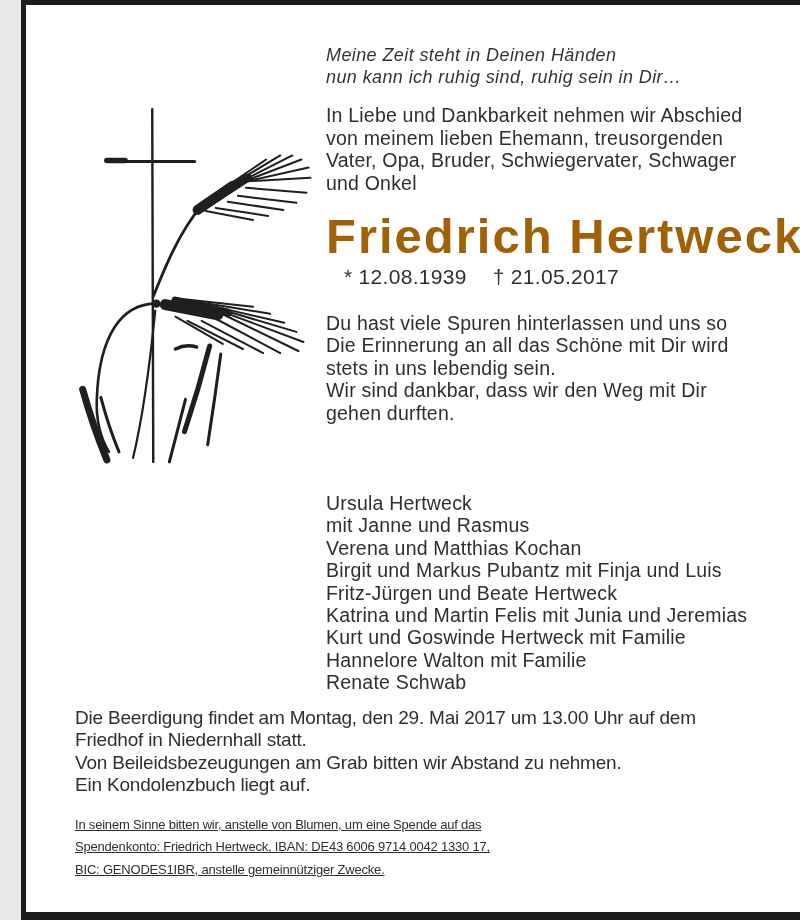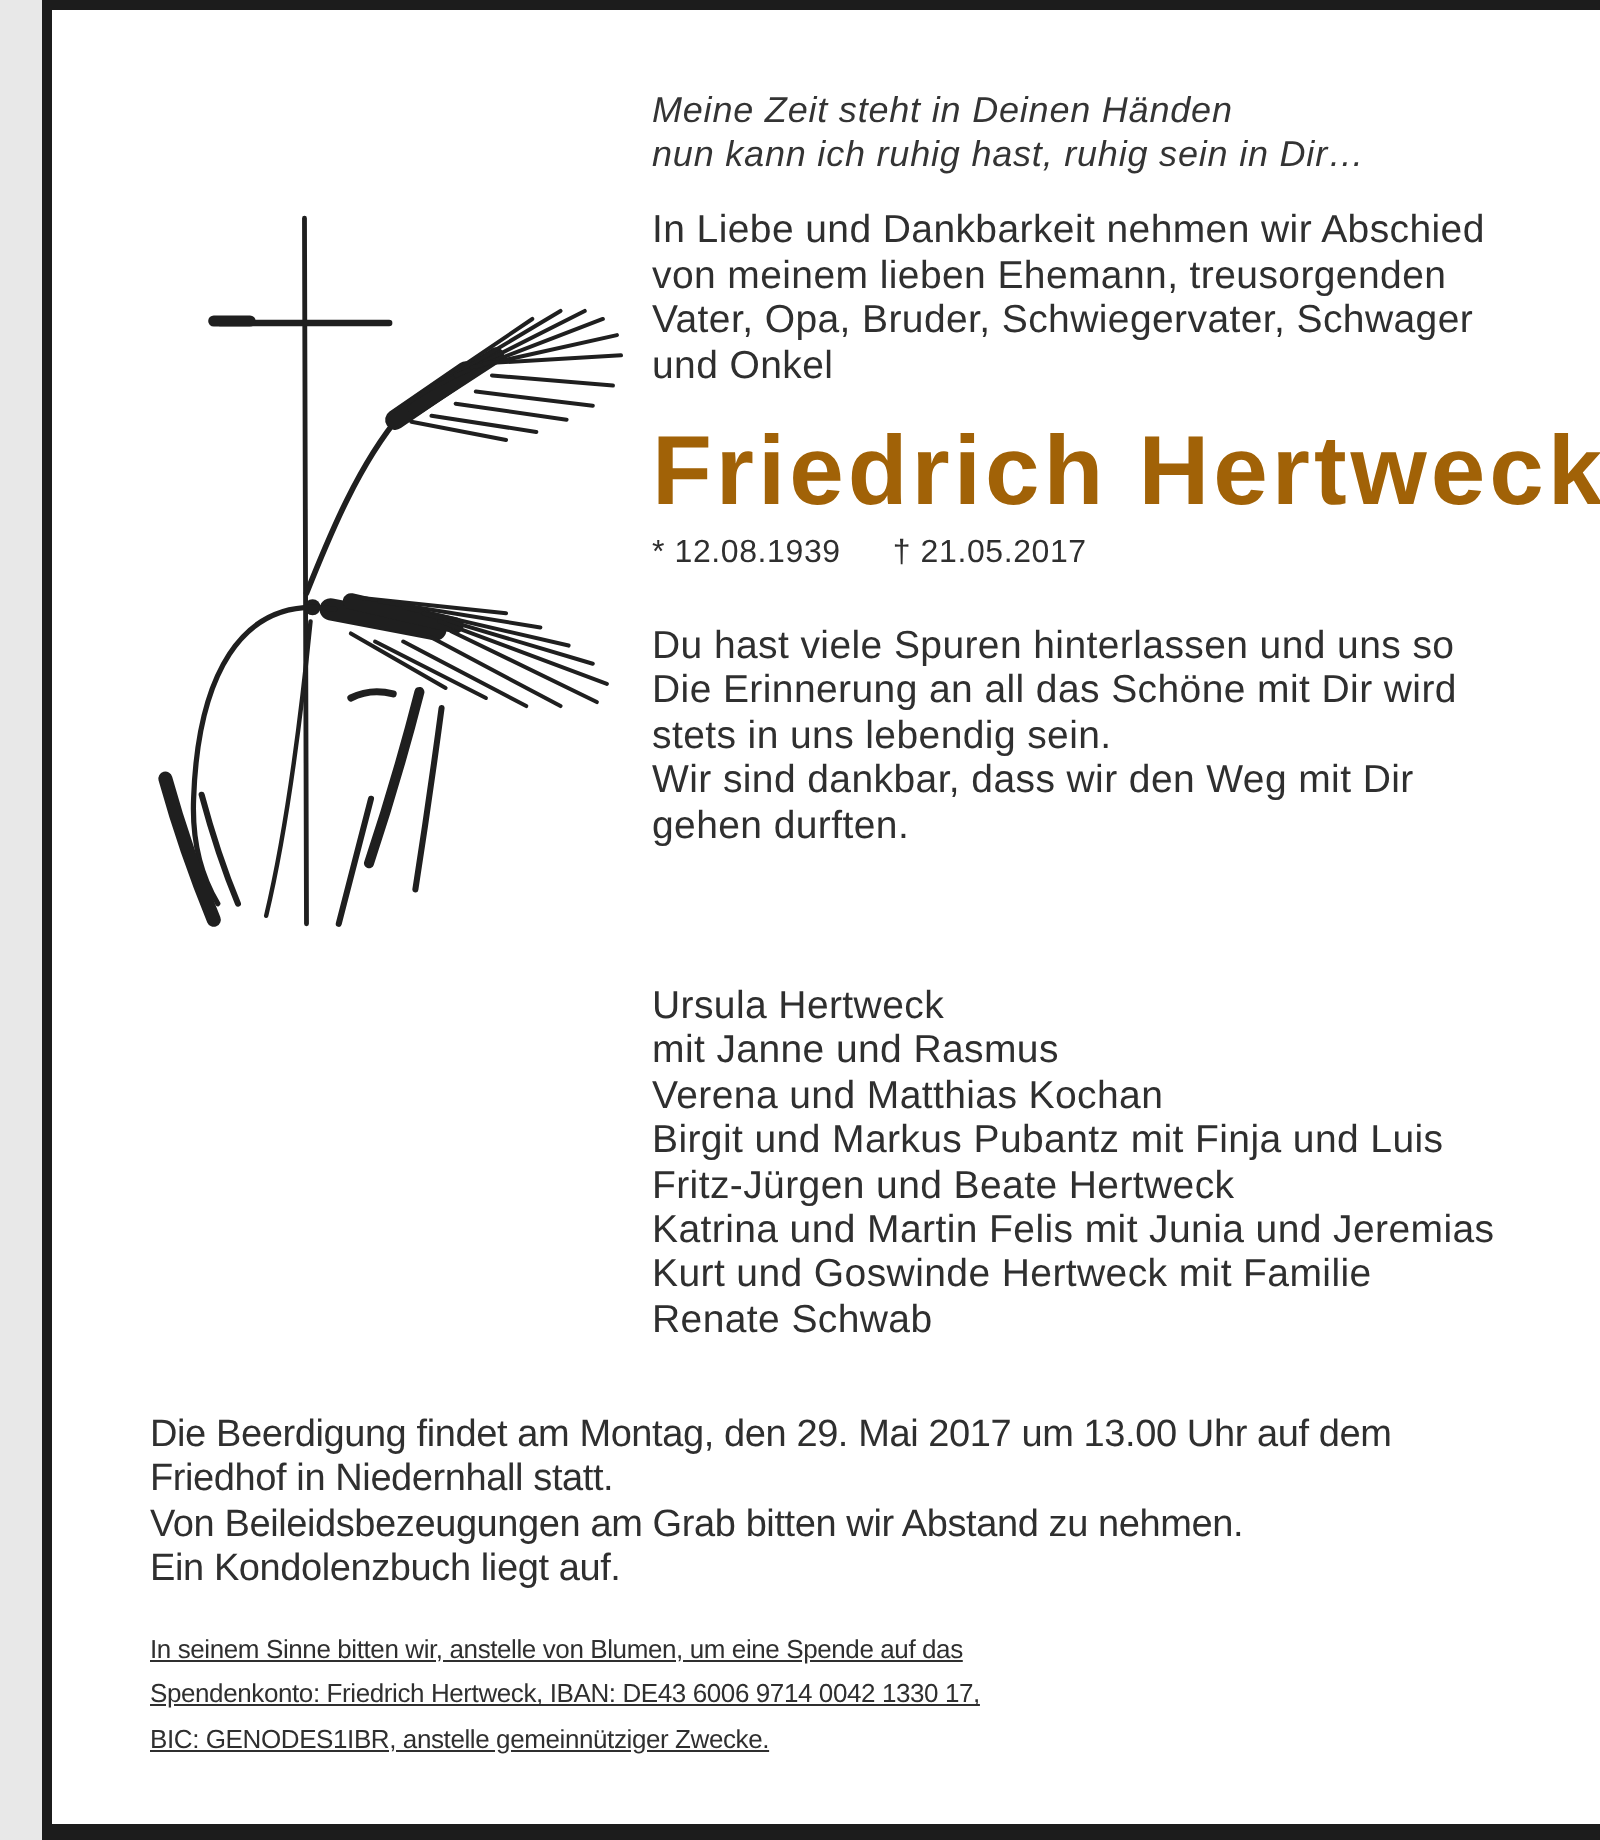--- a/index.html
+++ b/index.html
@@ -39,22 +39,22 @@
   .deceased-name {
     left: 300px; top: 207px;
     font-size: 49px;
     line-height: 48px;
     letter-spacing: 2px;
     color: #a16207;
     white-space: nowrap;
     font-weight: bold;
   }
   .dates {
-    left: 300px; top: 260px;
-    font-size: 16px;
+    left: 318px; top: 260px;
+    font-size: 21px;
     line-height: 24px;
     letter-spacing: 0.3px;
   }
   .dates .death { margin-left: 26px; }
   .tribute {
     left: 300px; top: 307px;
     font-size: 19.5px;
     line-height: 22.4px;
     letter-spacing: 0.2px;
   }
@@ -143,21 +143,21 @@
       <path d="M44 298 Q 52 328 62 352" stroke-width="3"></path>
       <path d="M152 247 Q 141 290 127 332" stroke-width="5"></path>
       <path d="M163 255 Q 157 300 150 345" stroke-width="3"></path>
       <path d="M118 250 Q 128 245 139 248" stroke-width="3.5"></path>
       <path d="M128 300 L 112 362" stroke-width="3"></path>
     </svg>
   </div>
 
   <div class="abs quote">
       <div class="line">Meine Zeit steht in Deinen Händen</div>
-      <div class="line">nun kann ich ruhig hast, ruhig sein in Dir…</div>
+      <div class="line">nun kann ich ruhig sind, ruhig sein in Dir…</div>
     </div>
 
   <div class="abs intro">
       <div class="line">In Liebe und Dankbarkeit nehmen wir Abschied</div>
       <div class="line">von meinem lieben Ehemann, treusorgenden</div>
       <div class="line">Vater, Opa, Bruder, Schwiegervater, Schwager</div>
       <div class="line">und Onkel</div>
     </div>
 
   <div class="abs deceased-name">Friedrich Hertweck</div>
@@ -176,20 +176,21 @@
 
 
   <div class="abs mourners">
       <div class="line">Ursula Hertweck</div>
       <div class="line">mit Janne und Rasmus</div>
       <div class="line">Verena und Matthias Kochan</div>
       <div class="line">Birgit und Markus Pubantz mit Finja und Luis</div>
       <div class="line">Fritz-Jürgen und Beate Hertweck</div>
       <div class="line">Katrina und Martin Felis mit Junia und Jeremias</div>
       <div class="line">Kurt und Goswinde Hertweck mit Familie</div>
+      <div class="line">Hannelore Walton mit Familie</div>
       <div class="line">Renate Schwab</div>
     </div>
 
   <div class="abs funeral">
       <div class="line">Die Beerdigung findet am Montag, den 29. Mai 2017 um 13.00 Uhr auf dem</div>
       <div class="line">Friedhof in Niedernhall statt.</div>
       <div class="line">Von Beileidsbezeugungen am Grab bitten wir Abstand zu nehmen.</div>
       <div class="line">Ein Kondolenzbuch liegt auf.</div>
     </div>
 

